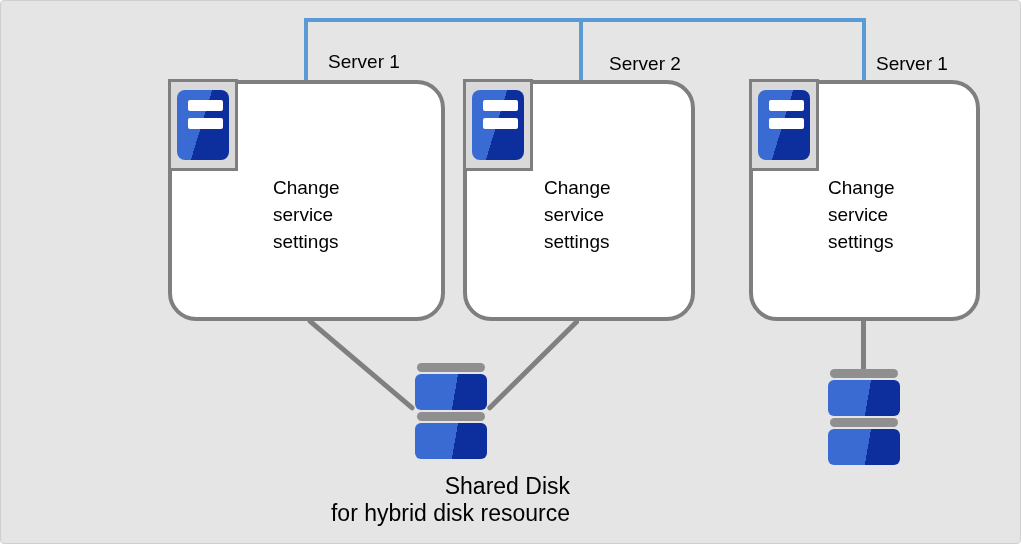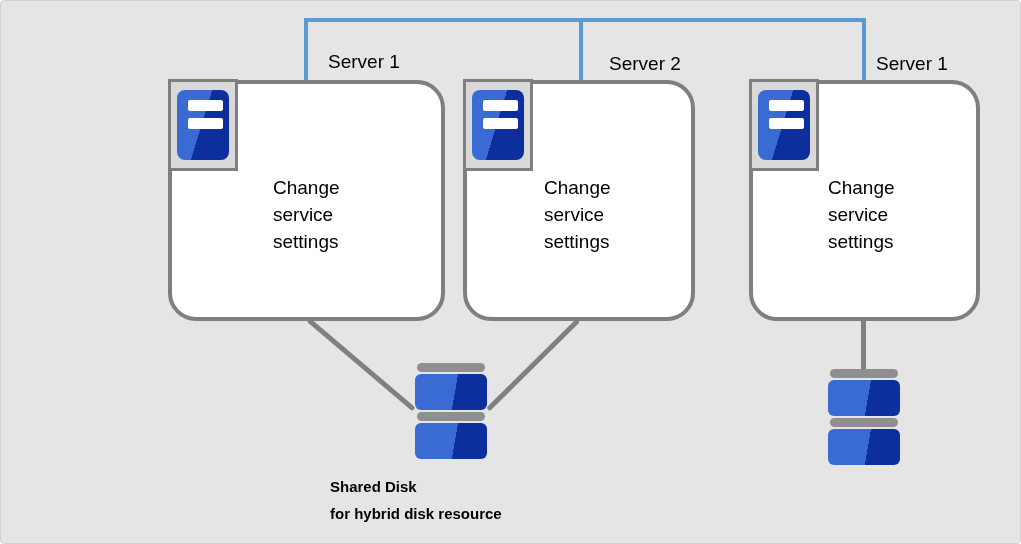--- a/index.html
+++ b/index.html
@@ -60,21 +60,21 @@
   .disk .cap.c1{top:0;}
   .disk .cap.c2{top:49px;}
   .disk .platter{
     position:absolute;left:0;width:72px;height:36px;border-radius:6px;
     background:linear-gradient(100deg,var(--tower-light,#3A6BD3) 55%,var(--tower-dark,#0D2F9E) 55%);
   }
   .disk .platter.p1{top:11px;}
   .disk .platter.p2{top:60px;}
 
   
-  .disk-label{position:absolute;font-size:15px;line-height:27px;text-align:left;white-space:pre-line;font-weight:bold;}
+  .disk-label{position:absolute;font-size:23px;line-height:27px;text-align:right;white-space:pre-line;}
 </style>
 </head>
 <body>
 
 <div class="canvas">
 
   <div class="hline"></div>
   <div class="vline" style="left:303px"></div>
   <div class="vline" style="left:578px"></div>
   <div class="vline" style="left:861px"></div>

